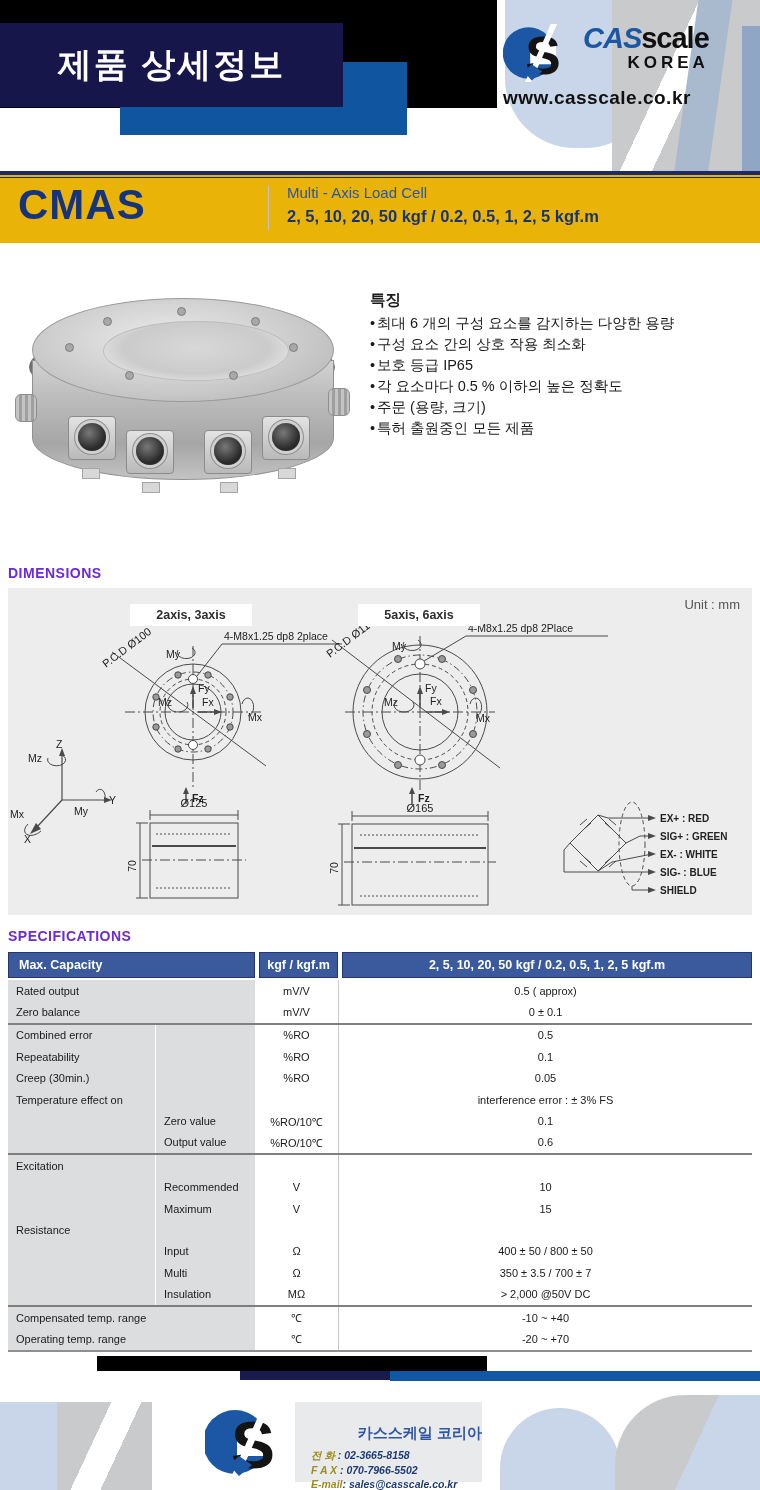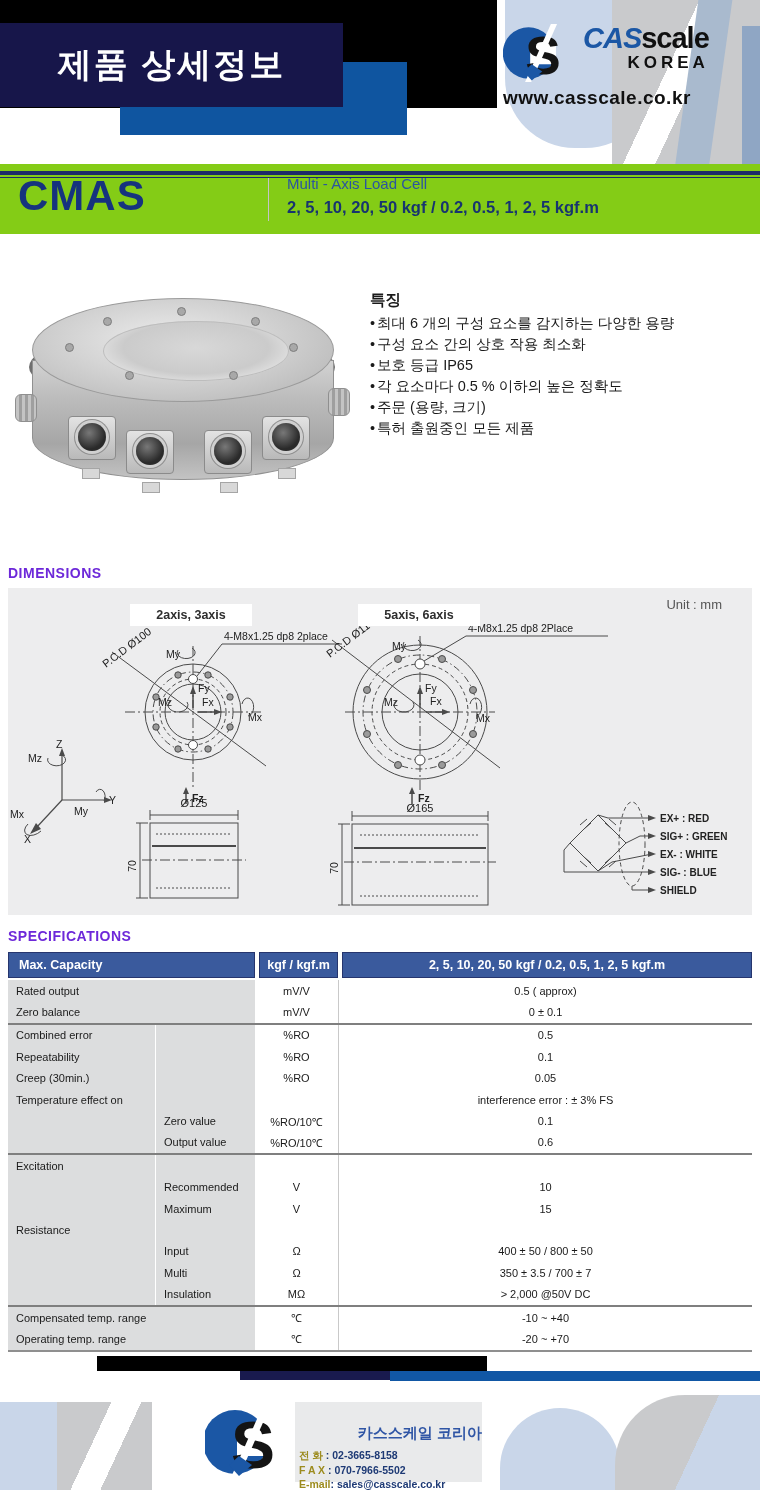--- a/index.html
+++ b/index.html
@@ -33,21 +33,21 @@
   .brand-text{margin-left:16px;line-height:1;}
   .brand-cas{color:#1b57a5;font-weight:bold;font-style:italic;font-size:29px;letter-spacing:-1px;}
   .brand-scale{color:#101010;font-weight:bold;font-size:29px;letter-spacing:-1px;}
   .brand-korea{color:#101010;font-weight:bold;font-size:17px;letter-spacing:4px;text-align:right;margin-top:1px;}
   .brand-site{color:#101010;font-weight:bold;font-size:19px;margin-top:5px;letter-spacing:0.5px;}
 
   .rule-thick{left:0;top:171px;width:760px;height:4px;background:#1e2a6a;z-index:4;}
   .rule-thin{left:0;top:177px;width:760px;height:1px;background:#1e2a6a;z-index:4;}
 
   
-  .titlebar{left:0;top:164px;width:760px;height:70px;background:#84cc16;z-index:3;}
+  .titlebar{left:0;top:173px;width:760px;height:70px;background:#eab308;z-index:3;}
   .model{position:absolute;left:18px;top:8px;font-size:42px;font-weight:bold;color:#16337e;letter-spacing:1px;}
   .title-div{position:absolute;left:268px;top:13px;width:1px;height:44px;background:#c4c5c7;}
   .ptype{position:absolute;left:287px;top:11px;font-size:15px;color:#2b55a0;}
   .pcap{position:absolute;left:287px;top:34px;font-size:16.5px;font-weight:bold;color:#17346f;}
 
   
   .photo{left:20px;top:298px;width:328px;height:212px;z-index:2;}
   .ph-body{position:absolute;left:12px;top:62px;width:300px;height:118px;
     background:linear-gradient(180deg,#d2d2d2,#bdbdbd 30%,#a6a6a6 70%,#c3c3c3);
     border:1px solid #909090;border-radius:0 0 150px 150px / 0 0 42px 42px;}
@@ -74,21 +74,21 @@
   .feat-list li{font-size:14.5px;line-height:21px;color:#1a1a1a;}
   .feat-list li::before{content:"•";margin-right:2px;}
 
   
   .sec-h{font-size:14px;font-weight:bold;color:#6d28d9;letter-spacing:0.5px;z-index:2;}
 
   
   .dims{left:8px;top:588px;width:744px;height:327px;background:#ededee;z-index:1;}
   .dim-tab{position:absolute;top:16px;height:22px;background:#ffffff;color:#2e2e2e;
     font-weight:bold;font-size:12.5px;text-align:center;line-height:22px;}
-  .unit-note{position:absolute;right:30px;top:9px;font-size:13px;color:#555;}
+  .unit-note{position:absolute;right:12px;top:9px;font-size:13px;color:#555;}
   .dims svg text{font-family:"Liberation Sans",sans-serif;}
 
   
   .spec{left:8px;top:952px;width:744px;z-index:2;}
   .spec-head{display:flex;height:26px;}
   .spec-head .hc{background:#3a5a9d;border:1px solid #26356e;color:#fff;font-weight:bold;
     font-size:12.5px;display:flex;align-items:center;justify-content:center;box-sizing:border-box;}
   .spec-head .h1{width:247px;justify-content:flex-start;padding-left:10px;}
   .spec-head .h2{width:79px;}
   .spec-head .h3{flex:1;}
@@ -103,21 +103,21 @@
   .svline{width:1px;background:#c9c9c9;}
   .sc4{flex:1;display:flex;align-items:center;justify-content:center;}
 
   
   .bar-black{left:97px;top:1356px;width:390px;height:15px;background:#000;z-index:3;}
   .bar-navy{left:240px;top:1371px;width:150px;height:9px;background:#191a4e;z-index:3;}
   .bar-blue{left:390px;top:1371px;width:370px;height:10px;background:#1157a5;z-index:2;}
   .f-logo{left:205px;top:1406px;z-index:4;}
   .contact{left:295px;top:1402px;width:187px;height:80px;background:#e9eaeb;z-index:4;}
   .ct-name{font-size:15px;font-weight:bold;color:#2f55a5;text-align:right;padding:22px 0 5px;}
-  .ct-row{font-size:10.5px;line-height:14.5px;padding-left:4px;white-space:nowrap;}
+  .ct-row{font-size:10.5px;line-height:14.5px;padding-left:16px;white-space:nowrap;font-style:italic;}
   .ct-label{color:#9c8b1e;font-weight:bold;}
   .ct-sep{color:#1e3a75;font-weight:bold;}
   .ct-val{color:#1e3a75;font-weight:bold;}
 </style>
 </head>
 <body>
 
 <div id="page">
 
   <div class="deco deco-tr-blue"></div>

